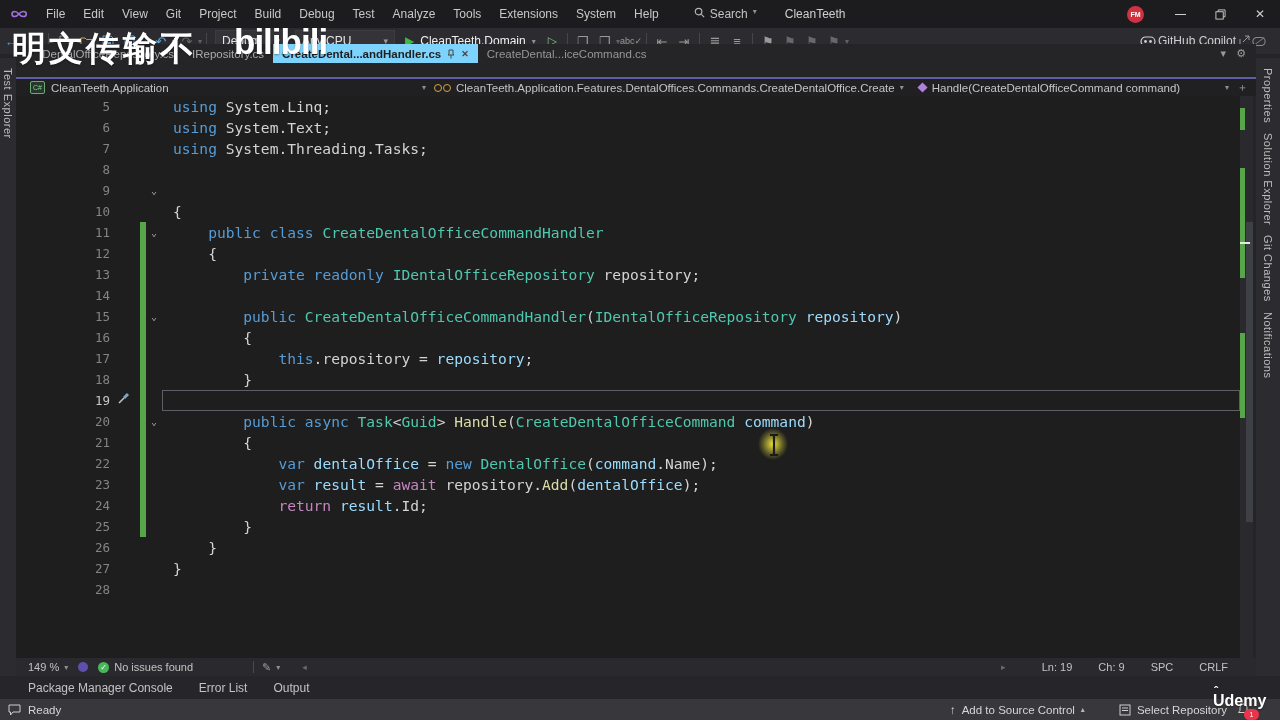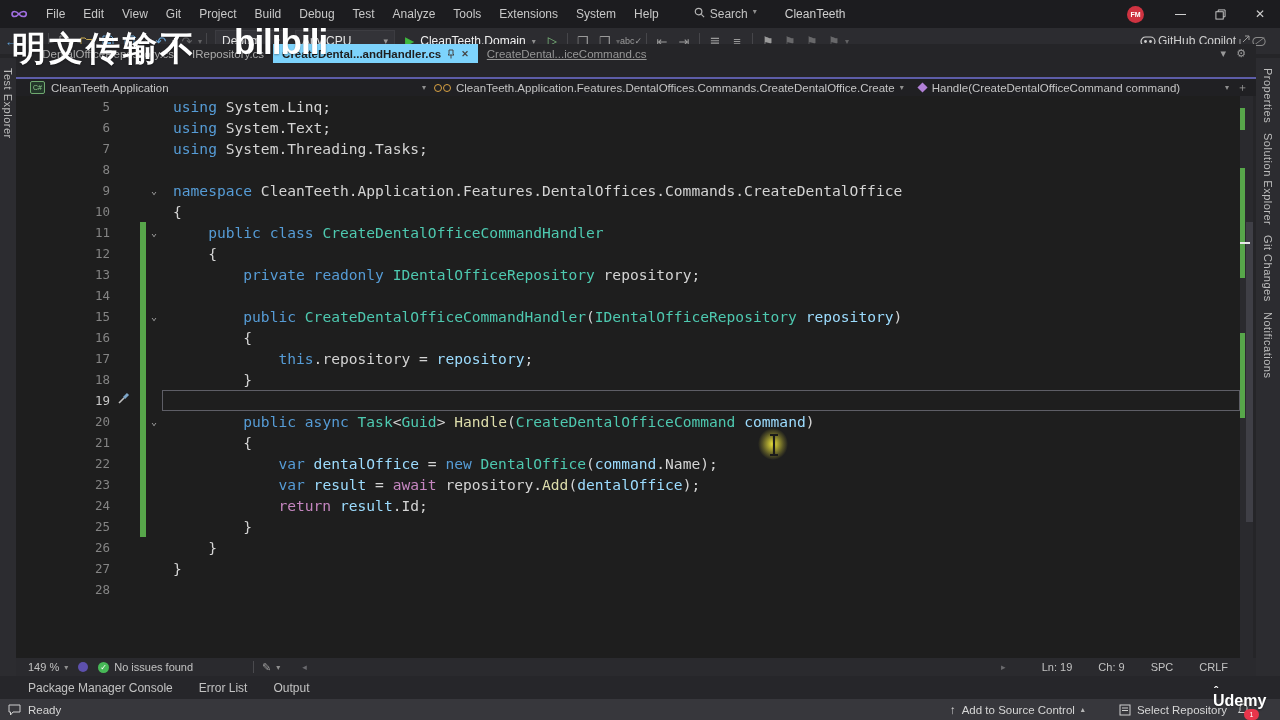--- a/index.html
+++ b/index.html
@@ -31,21 +31,21 @@
   .dim{opacity:.55;}
   
   .lstrip{left:0;top:58px;width:16px;height:641px;background:#2c2c30;}
   .rstrip{left:1256px;top:58px;width:24px;height:641px;background:#2c2c30;}
   .vtab{writing-mode:vertical-rl;color:#bdbdbd;font-size:11px;letter-spacing:.5px;display:block;margin:10px auto;cursor:default;}
   
   .tabrow{left:16px;top:44px;width:1240px;height:19px;background:#252528;display:flex;align-items:stretch;font-size:11.5px;}
   .accentline{left:16px;top:77px;width:1240px;height:2px;background:#5d5da8;}
   .tab{display:flex;align-items:center;padding:0 9px;color:#ababab;gap:6px;}
   .tab.active{background:#7dd3fc;color:#1e1e1e;font-weight:bold;}
-  .tab.preview{color:#969696;text-decoration:underline;}
+  .tab.preview{color:#969696;}
   .tab .tclose{font-size:9px;color:#444;}
   .tabrow-right{margin-left:auto;display:flex;align-items:center;gap:10px;color:#9a9a9a;padding-right:10px;font-size:11px;}
   
   .breadcrumb{left:16px;top:79px;width:1240px;height:17px;background:#202023;display:flex;align-items:center;
               font-size:11.5px;color:#c4c4c4;}
   .bc1{width:404px;display:flex;align-items:center;gap:6px;padding-left:14px;}
   .bc1 .car{margin-left:auto;padding-right:8px;}
   .bc2{display:flex;align-items:center;gap:5px;}
   .bc3{flex:1;display:flex;align-items:center;gap:5px;margin-left:14px;}
   .car{color:#8f8f8f;font-size:8px;}
@@ -294,21 +294,21 @@
     <span class="car">▾</span>
     <span style="font-size:11px;">＋</span>
   </span>
 </div>
 
 <div class="abs code" id="codearea">
     <div class="cl"><span class="num">5</span><span class="cbar"></span><span class="fold"></span><span class="lt"><span class="tk-kw">using</span><span class="tk-pl"> System.Linq;</span></span></div>
     <div class="cl"><span class="num">6</span><span class="cbar"></span><span class="fold"></span><span class="lt"><span class="tk-kw">using</span><span class="tk-pl"> System.Text;</span></span></div>
     <div class="cl"><span class="num">7</span><span class="cbar"></span><span class="fold"></span><span class="lt"><span class="tk-kw">using</span><span class="tk-pl"> System.Threading.Tasks;</span></span></div>
     <div class="cl"><span class="num">8</span><span class="cbar"></span><span class="fold"></span><span class="lt"></span></div>
-    <div class="cl"><span class="num">9</span><span class="cbar"></span><span class="fold">⌄</span><span class="lt"><span class="tk-kw">namespace</span><span class="tk-pl"> CleanTeeth.Application.Features.DentalOffices.Commands.CreateDentalOffice</span></span></div>
+    <div class="cl"><span class="num">9</span><span class="cbar"></span><span class="fold">⌄</span></div>
     <div class="cl"><span class="num">10</span><span class="cbar"></span><span class="fold"></span><span class="lt"><span class="tk-pl">{</span></span></div>
     <div class="cl"><span class="num">11</span><span class="cbar chg"></span><span class="fold">⌄</span><span class="lt"><span class="tk-pl">    </span><span class="tk-kw">public</span><span class="tk-pl"> </span><span class="tk-kw">class</span><span class="tk-pl"> </span><span class="tk-type">CreateDentalOfficeCommandHandler</span></span></div>
     <div class="cl"><span class="num">12</span><span class="cbar chg"></span><span class="fold"></span><span class="lt"><span class="tk-pl">    {</span></span></div>
     <div class="cl"><span class="num">13</span><span class="cbar chg"></span><span class="fold"></span><span class="lt"><span class="tk-pl">        </span><span class="tk-kw">private</span><span class="tk-pl"> </span><span class="tk-kw">readonly</span><span class="tk-pl"> </span><span class="tk-type">IDentalOfficeRepository</span><span class="tk-pl"> repository;</span></span></div>
     <div class="cl"><span class="num">14</span><span class="cbar chg"></span><span class="fold"></span><span class="lt"></span></div>
     <div class="cl"><span class="num">15</span><span class="cbar chg"></span><span class="fold">⌄</span><span class="lt"><span class="tk-pl">        </span><span class="tk-kw">public</span><span class="tk-pl"> </span><span class="tk-type">CreateDentalOfficeCommandHandler</span><span class="tk-pl">(</span><span class="tk-type">IDentalOfficeRepository</span><span class="tk-pl"> </span><span class="tk-param">repository</span><span class="tk-pl">)</span></span></div>
     <div class="cl"><span class="num">16</span><span class="cbar chg"></span><span class="fold"></span><span class="lt"><span class="tk-pl">        {</span></span></div>
     <div class="cl"><span class="num">17</span><span class="cbar chg"></span><span class="fold"></span><span class="lt"><span class="tk-pl">            </span><span class="tk-kw">this</span><span class="tk-pl">.repository = </span><span class="tk-param">repository</span><span class="tk-pl">;</span></span></div>
     <div class="cl"><span class="num">18</span><span class="cbar chg"></span><span class="fold"></span><span class="lt"><span class="tk-pl">        }</span></span></div>
     <div class="cl cur"><span class="num numcur">19</span><span class="cbar chg"></span><span class="fold"></span><span class="lt"></span></div>

